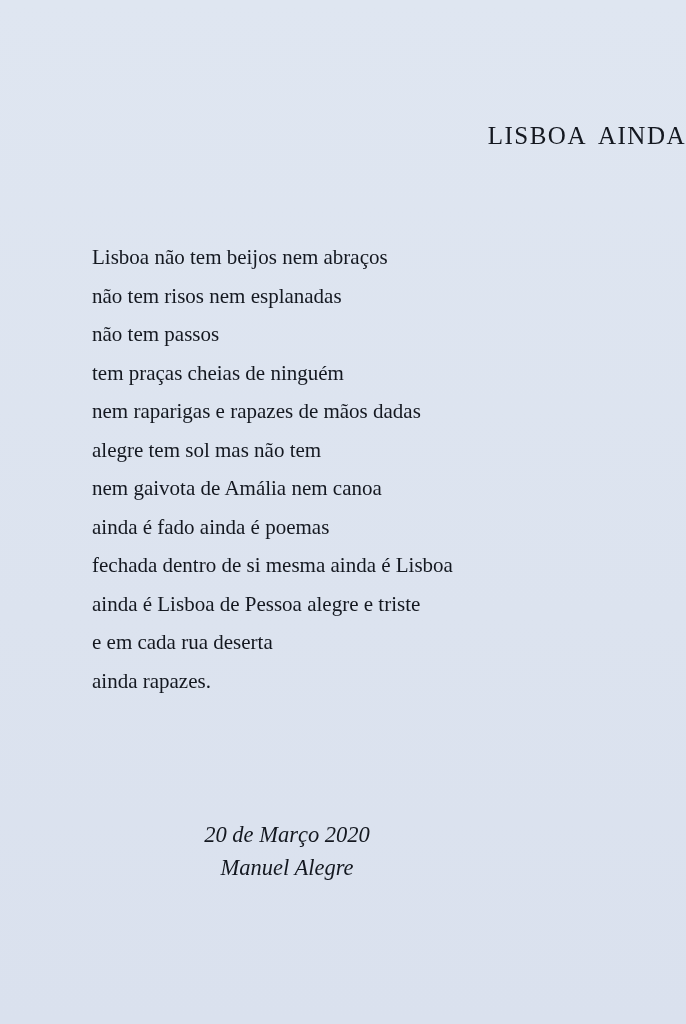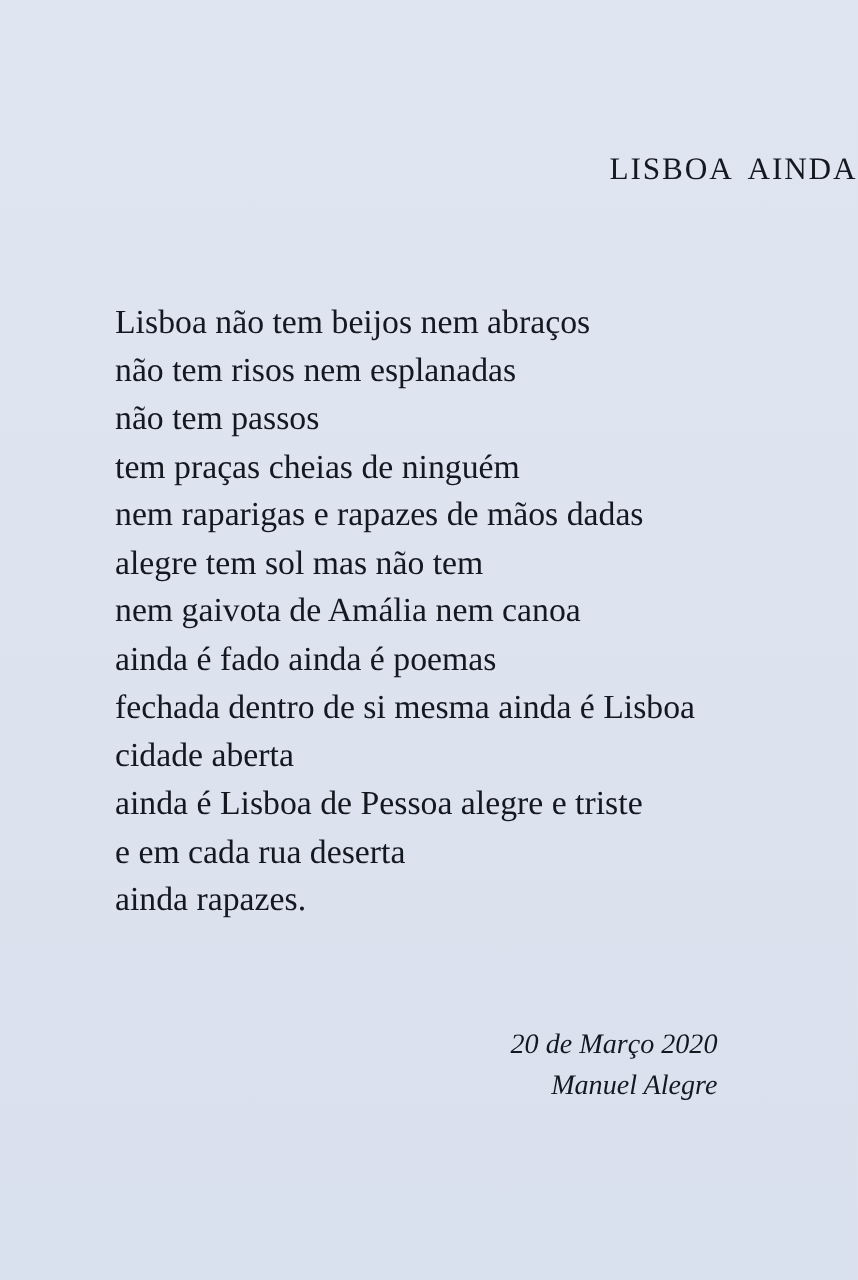--- a/index.html
+++ b/index.html
@@ -30,35 +30,35 @@
     font-size: 25px;
     letter-spacing: 1.5px;
     word-spacing: 6px;
     font-family: "Liberation Serif", serif;
   }
   .poem-body {
     position: absolute;
     top: 238px;
     left: 92px;
     width: 540px;
-    font-size: 27px;
+    font-size: 21px;
     line-height: 38.5px;
     font-family: "Liberation Serif", serif;
   }
   .poem-line {
     white-space: pre;
   }
   .signature {
     position: absolute;
     top: 818px;
     left: 0;
     width: 100%;
     padding-right: 112px;
     box-sizing: border-box;
-    text-align: right;
+    text-align: center;
     font-style: italic;
     font-size: 22.5px;
     line-height: 33px;
     font-family: "Liberation Serif", serif;
   }
   .sig-line {
     white-space: pre;
   }
 </style>
 </head>
@@ -71,21 +71,20 @@
   <div class="poem-body">
     <div class="poem-line">Lisboa não tem beijos nem abraços</div>
     <div class="poem-line">não tem risos nem esplanadas</div>
     <div class="poem-line">não tem passos</div>
     <div class="poem-line">tem praças cheias de ninguém</div>
     <div class="poem-line">nem raparigas e rapazes de mãos dadas</div>
     <div class="poem-line">alegre tem sol mas não tem</div>
     <div class="poem-line">nem gaivota de Amália nem canoa</div>
     <div class="poem-line">ainda é fado ainda é poemas</div>
     <div class="poem-line">fechada dentro de si mesma ainda é Lisboa</div>
-    <div class="poem-line">cidade aberta</div>
     <div class="poem-line">ainda é Lisboa de Pessoa alegre e triste</div>
     <div class="poem-line">e em cada rua deserta</div>
     <div class="poem-line">ainda rapazes.</div>
   </div>
 
   <div class="signature">
     <div class="sig-line">20 de Março 2020</div>
     <div class="sig-line">Manuel Alegre</div>
   </div>
 

